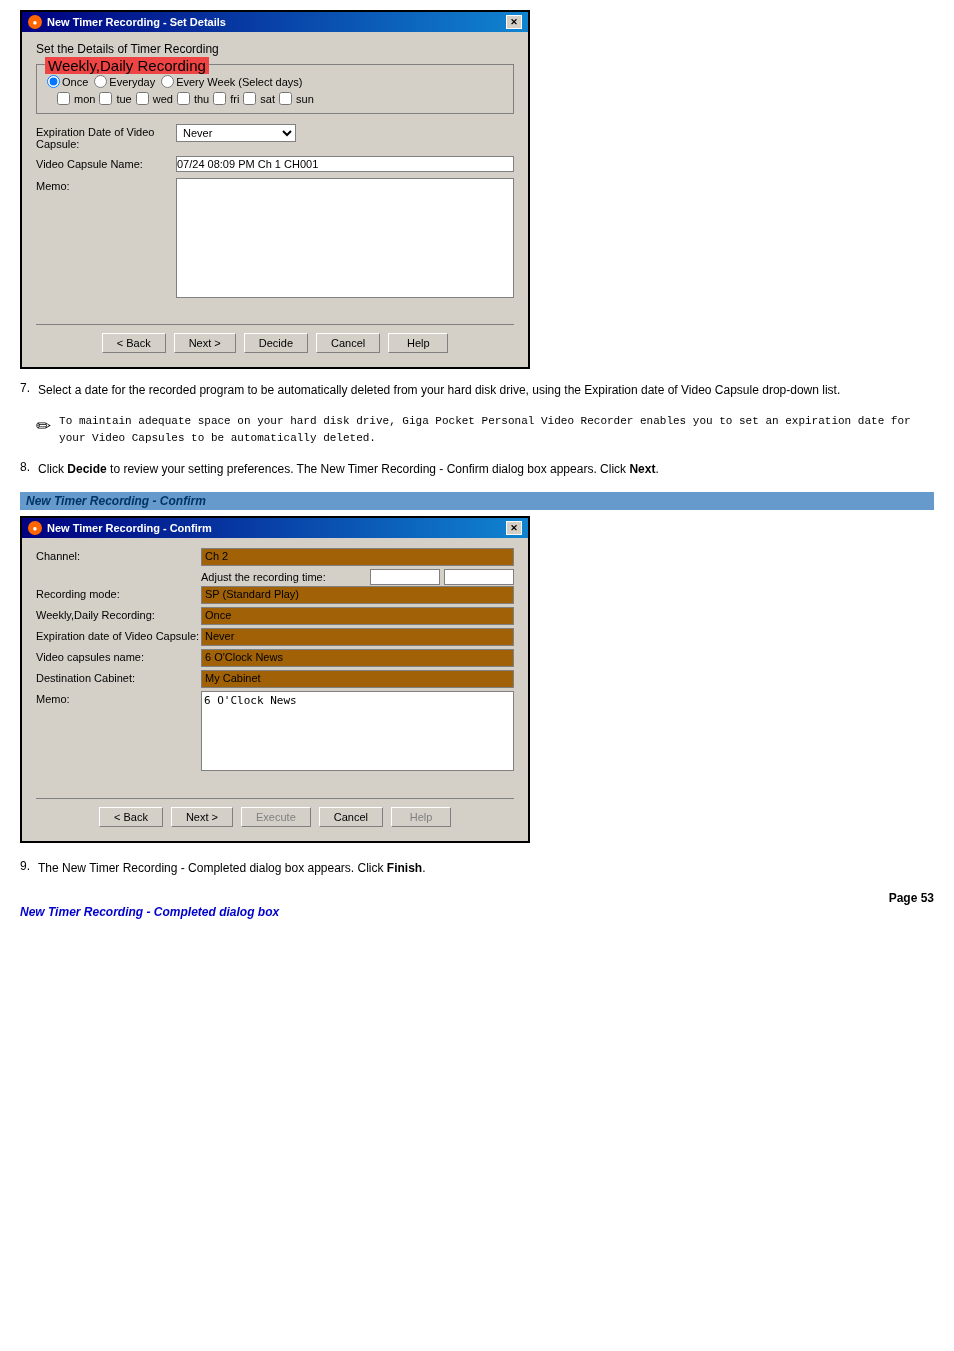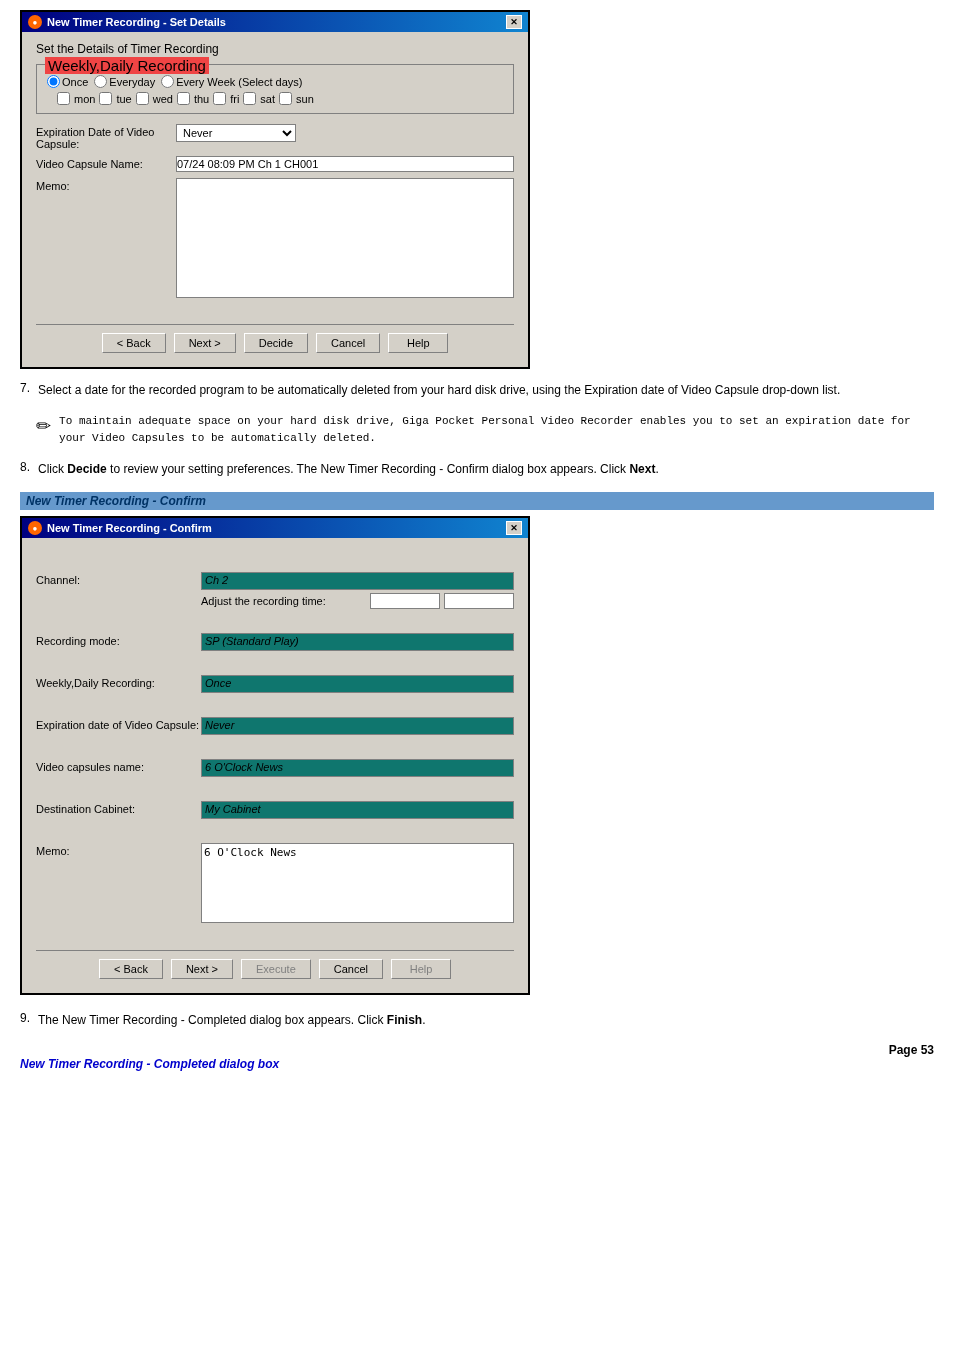--- a/index.html
+++ b/index.html
@@ -171,54 +171,52 @@
       font-size: 11px;
       cursor: pointer;
       min-width: 60px;
     }
 
     
     .confirm-field {
       display: flex;
       align-items: flex-start;
       margin-bottom: 3px;
-      margin-top: 24px;
     }
     .confirm-label {
       width: 165px;
       font-size: 11px;
       padding-top: 2px;
       flex-shrink: 0;
     }
     .confirm-value {
       flex: 1;
       font-size: 11px;
       border: 1px solid #808080;
-      background: #0f766e;
+      background: #a16207;
       padding: 1px 3px;
       min-height: 18px;
-      font-style: italic;
     }
     .confirm-value-pair {
       display: flex;
       gap: 4px;
       flex: 1;
     }
     .confirm-value-half {
       flex: 1;
       font-size: 11px;
       border: 1px solid #808080;
       background: #fff;
       padding: 1px 3px;
     }
     .confirm-adjust {
       margin-left: 165px;
       display: flex;
       gap: 4px;
-      margin-bottom: 13px;
+      margin-bottom: 1px;
     }
     .adjust-box {
       flex: 1;
       border: 1px solid #808080;
       background: #fff;
       height: 16px;
     }
     .confirm-memo {
       width: 100%;
       height: 80px;

